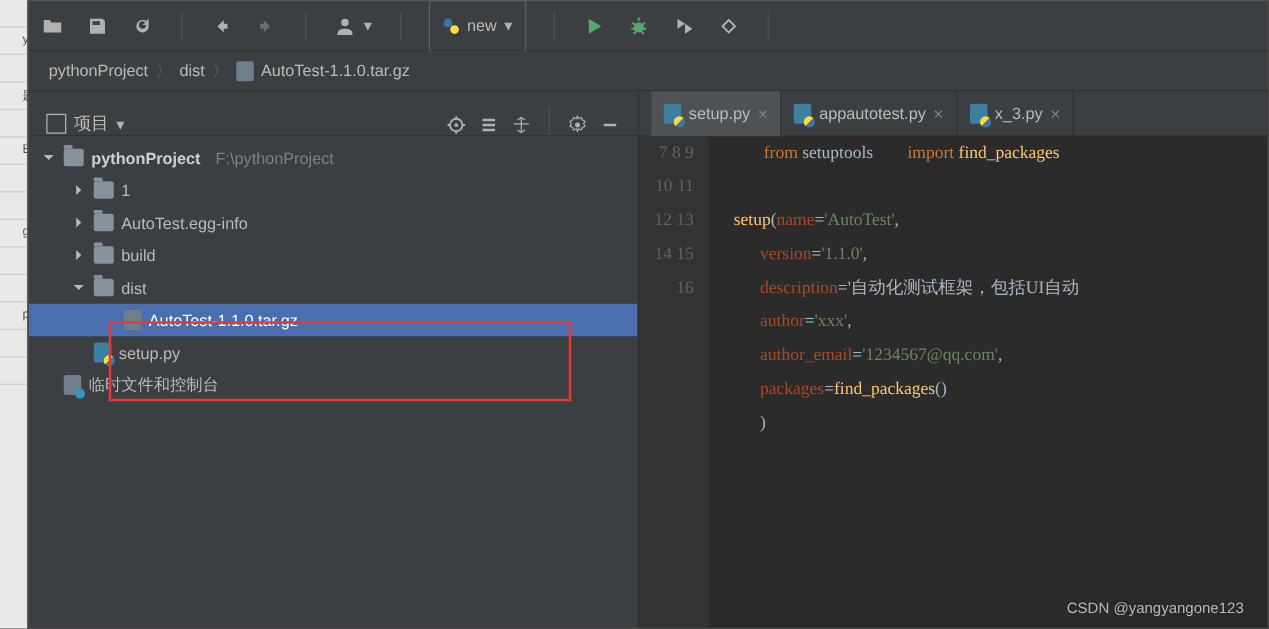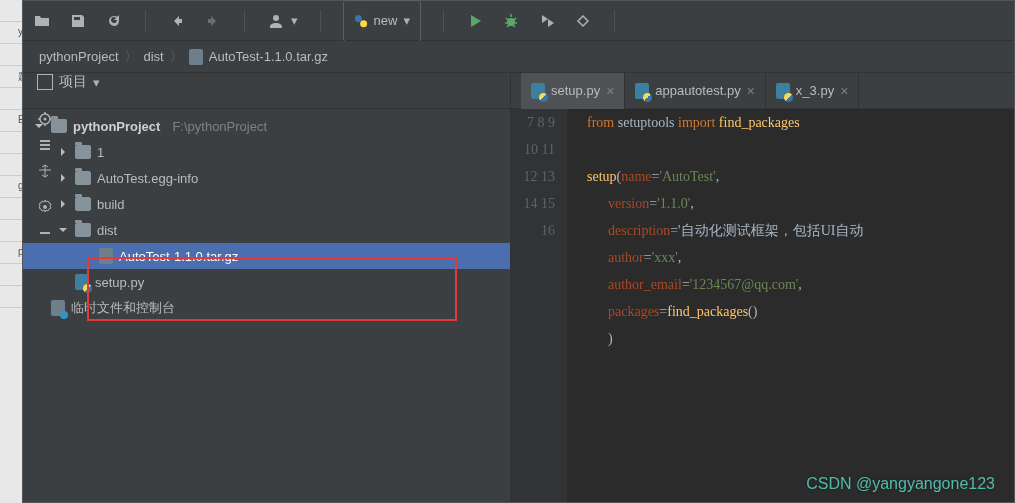--- a/index.html
+++ b/index.html
@@ -11,21 +11,21 @@
 .tb-icon { width: 18px; height: 18px; display: flex; align-items: center; justify-content: center; cursor: pointer; color: #afb1b3; }
 .tb-icon svg { width: 16px; height: 16px; fill: currentColor; }
 .tb-sep { width: 1px; height: 22px; background: #515151; margin: 0 4px; }
 .run-config { display: flex; align-items: center; gap: 6px; border: 1px solid #5e6060; border-radius: 3px; padding: 20px 10px; height: 26px; }
 .run-config .py-logo { width: 14px; height: 14px; }
 .breadcrumb { height: 32px; display: flex; align-items: center; padding: 0 16px; gap: 6px; background: #3c3f41; border-bottom: 1px solid #323232; }
 .crumb { color: #bbbbbb; cursor: pointer; }
 .crumb-sep { color: #6e6e6e; }
 .body { flex: 1; display: flex; min-height: 0; }
 .project-panel { width: 488px; background: #3c3f41; border-right: 1px solid #323232; display: flex; flex-direction: column; }
-.panel-header { height: 36px; display: flex; align-items: flex-start; padding: 0 14px; gap: 10px; border-bottom: 1px solid #323232; flex-direction: column; }
+.panel-header { height: 36px; display: flex; align-items: flex-end; padding: 0 14px; gap: 10px; border-bottom: 1px solid #323232; }
 .panel-title { display: flex; align-items: center; gap: 6px; }
 .panel-title-icon { width: 16px; height: 16px; border: 1px solid #afb1b3; }
 .panel-spacer { flex: 1; }
 .panel-btn { width: 16px; height: 16px; color: #afb1b3; cursor:pointer; }
 .tree { flex: 1; padding: 4px 0; overflow: auto; }
 .tree-row { height: 26px; display: flex; align-items: center; padding-left: 10px; gap: 6px; cursor: pointer; white-space: nowrap; }
 .tree-row.selected { background: #4b6eaf; color: #fff; }
 .arrow { width: 12px; height: 12px; display:flex; align-items:center; justify-content:center; }
 .arrow svg { width: 10px; height: 10px; fill: #bbbbbb; }
 .indent-1 { padding-left: 34px; }
@@ -42,25 +42,25 @@
 .editor-area { flex: 1; display: flex; flex-direction: column; background: #2b2b2b; min-width:0; }
 .tabs { height: 36px; display: flex; align-items: center; background: #3c3f41; border-bottom: 1px solid #323232; padding-left: 10px; }
 .tab { height: 36px; display: flex; align-items: center; gap: 6px; padding: 0 10px; border-right: 1px solid #323232; cursor: pointer; }
 .tab.active { background: #4e5254; }
 .tab-close { color: #808080; font-size: 14px; cursor:pointer; }
 .py-file-ic { width:14px; height:16px; background:#3d7f9e; border-radius:2px; position:relative; }
 .py-file-ic::after { content:''; position:absolute; right:-3px; bottom:-3px; width:9px; height:9px; border-radius:50%; background: linear-gradient(135deg,#ffd845 50%,#3776ab 50%); }
 .editor { flex: 1; display: flex; font-family: Liberation Serif, serif; font-size: 14px; line-height: 27px; overflow: hidden; }
 .gutter { width: 56px; background: #313335; color: #606366; text-align: right; padding: 0 12px 0 0; }
 .code { flex: 1; padding-left: 20px; white-space: pre; color: #a9b7c6; overflow:hidden; }
-.kw { color: #cc7832; }
+.kw { color: #cc7832; margin-left: 24px; }
 .fn { color: #ffc66d; }
 .pm { color: #aa4926; }
 .str { color: #6a8759; }
-.watermark { position: absolute; right: 20px; bottom: 10px; color: #5eead4; font-size: 16px; opacity: 0.75; text-shadow: 0 0 3px rgba(0,0,0,.5); }
+.watermark { position: absolute; right: 20px; bottom: 10px; color: #e5e5e5; font-size: 12px; opacity: 0.75; text-shadow: 0 0 3px rgba(0,0,0,.5); }
 </style>
 </head>
 <body>
 
 <div class="left-cutoff">
   <div></div>
     <div>yt</div>
     <div></div>
     <div>题</div>
     <div></div>

